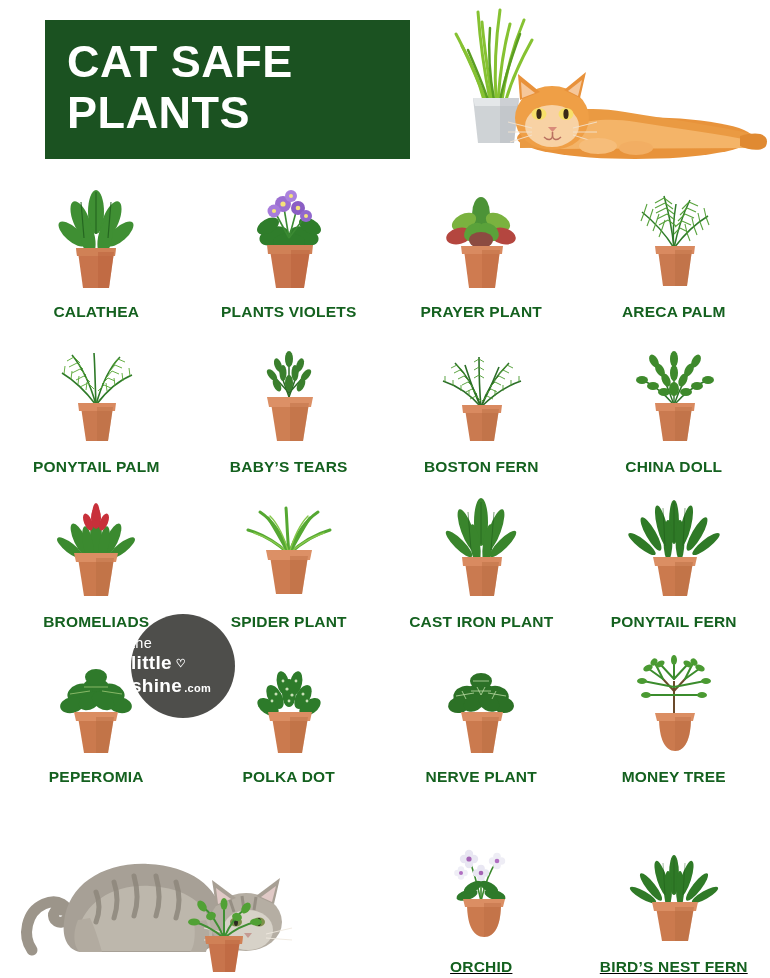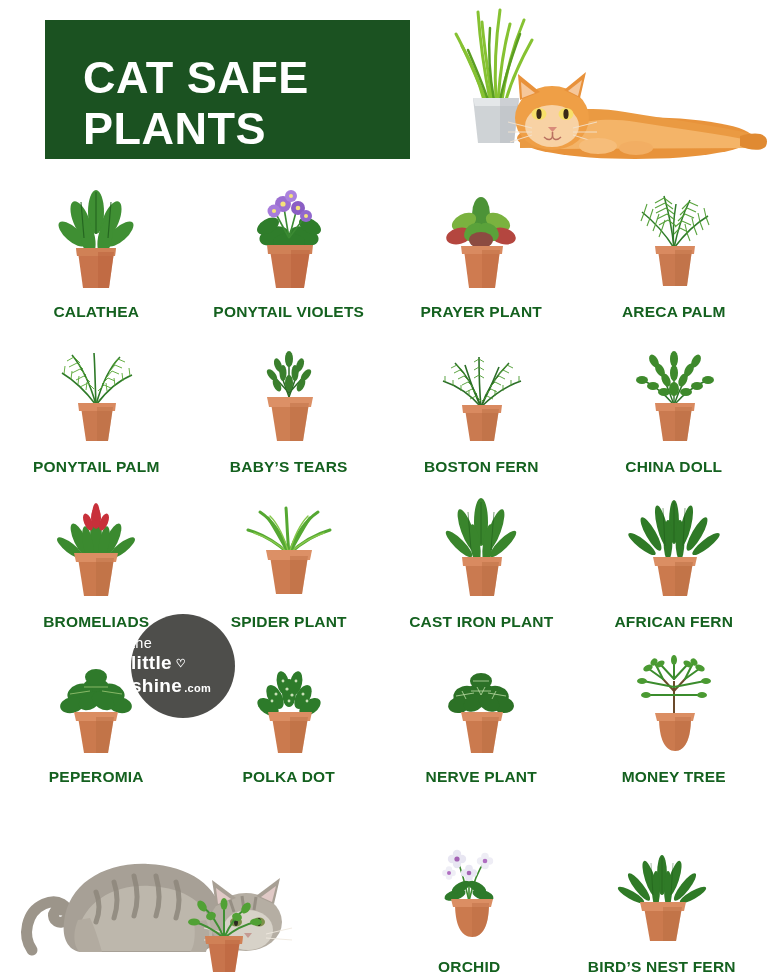--- a/index.html
+++ b/index.html
@@ -26,21 +26,21 @@
     background: #1b5221;
     padding: 16px 22px 0 22px;
   }
   .header-title {
     color: #ffffff;
     font-size: 45px;
     font-weight: bold;
     line-height: 1.14;
     letter-spacing: 0.5px;
     white-space: pre-line;
-    margin: 16px;
+    margin: 0;
   }
 
   
   .hero {
     position: absolute;
     left: 440px;
     top: 0px;
     width: 330px;
     height: 160px;
   }
@@ -111,25 +111,26 @@
     left: 18px;
     top: 800px;
     width: 330px;
     height: 178px;
   }
   .bottom-cat svg { display: block; }
 
   
   .bottom-row {
     position: absolute;
-    left: 373px;
+    left: 385px;
     top: 810px;
     width: 385px;
     height: 168px;
     display: flex;
+    text-decoration: underline;
   }
   .bottom-row .cell { width: 192.5px; }
 </style>
 </head>
 <body>
 
 <div class="header">
   <h1 class="header-title">CAT SAFE
 PLANTS</h1>
 </div>
@@ -246,21 +247,21 @@
             <circle cx="72" cy="34" r="6" fill="#9168cd"></circle>
             <circle cx="72" cy="34" r="2" fill="#f4e27a"></circle>
             <circle cx="57" cy="14" r="6" fill="#ab82dd"></circle>
             <circle cx="57" cy="14" r="2" fill="#f4e27a"></circle>
           </g>
           <path d="M36 68 L76 68 L70 106 L42 106 Z" fill="#c8744c"></path>
           <path d="M33 63 L79 63 L78 72 L34 72 Z" fill="#d08156"></path>
           <path d="M57 68 L76 68 L70 106 L57 106 Z" fill="#b9623c" opacity=".45"></path>
         </svg>
       </div>
-      <div class="plant-label">PONYTAIL VIOLETS</div>
+      <div class="plant-label">PLANTS VIOLETS</div>
     </div>
 
     <div class="cell">
       <div class="plant-art">
         <svg width="100" height="112" viewBox="0 0 100 112">
           <g>
             <ellipse cx="50" cy="32" rx="9" ry="17" fill="#4c9337"></ellipse>
             <ellipse cx="33" cy="40" rx="13" ry="8" transform="rotate(-28 33 40)" fill="#7ab23f"></ellipse>
             <ellipse cx="67" cy="40" rx="13" ry="8" transform="rotate(28 67 40)" fill="#7ab23f"></ellipse>
             <ellipse cx="28" cy="54" rx="13" ry="8" transform="rotate(-14 28 54)" fill="#b4463f"></ellipse>
@@ -523,21 +524,21 @@
           <g stroke="#1c5417" stroke-width=".9" opacity=".55">
             <path d="M53 10 L53 50"></path>
               <path d="M42 16 L44 54"></path>
               <path d="M64 16 L62 54"></path>
           </g>
           <path d="M36 70 L72 70 L66 104 L42 104 Z" fill="#cb7a4e"></path>
           <path d="M32 65 L76 65 L74 74 L34 74 Z" fill="#db8e63"></path>
           <path d="M54 70 L72 70 L66 104 L54 104 Z" fill="#b96c42" opacity=".45"></path>
         </svg>
       </div>
-      <div class="plant-label">AFRICAN FERN</div>
+      <div class="plant-label">PONYTAIL FERN</div>
     </div>
   </div>
 
   <div class="row">
     <div class="cell">
       <div class="plant-art">
         <svg width="100" height="112" viewBox="0 0 100 112">
           <g fill="#2f7a2b">
             <ellipse cx="50" cy="40" rx="13" ry="9"></ellipse>
             <ellipse cx="34" cy="46" rx="13" ry="9" transform="rotate(-20 34 46)"></ellipse>

